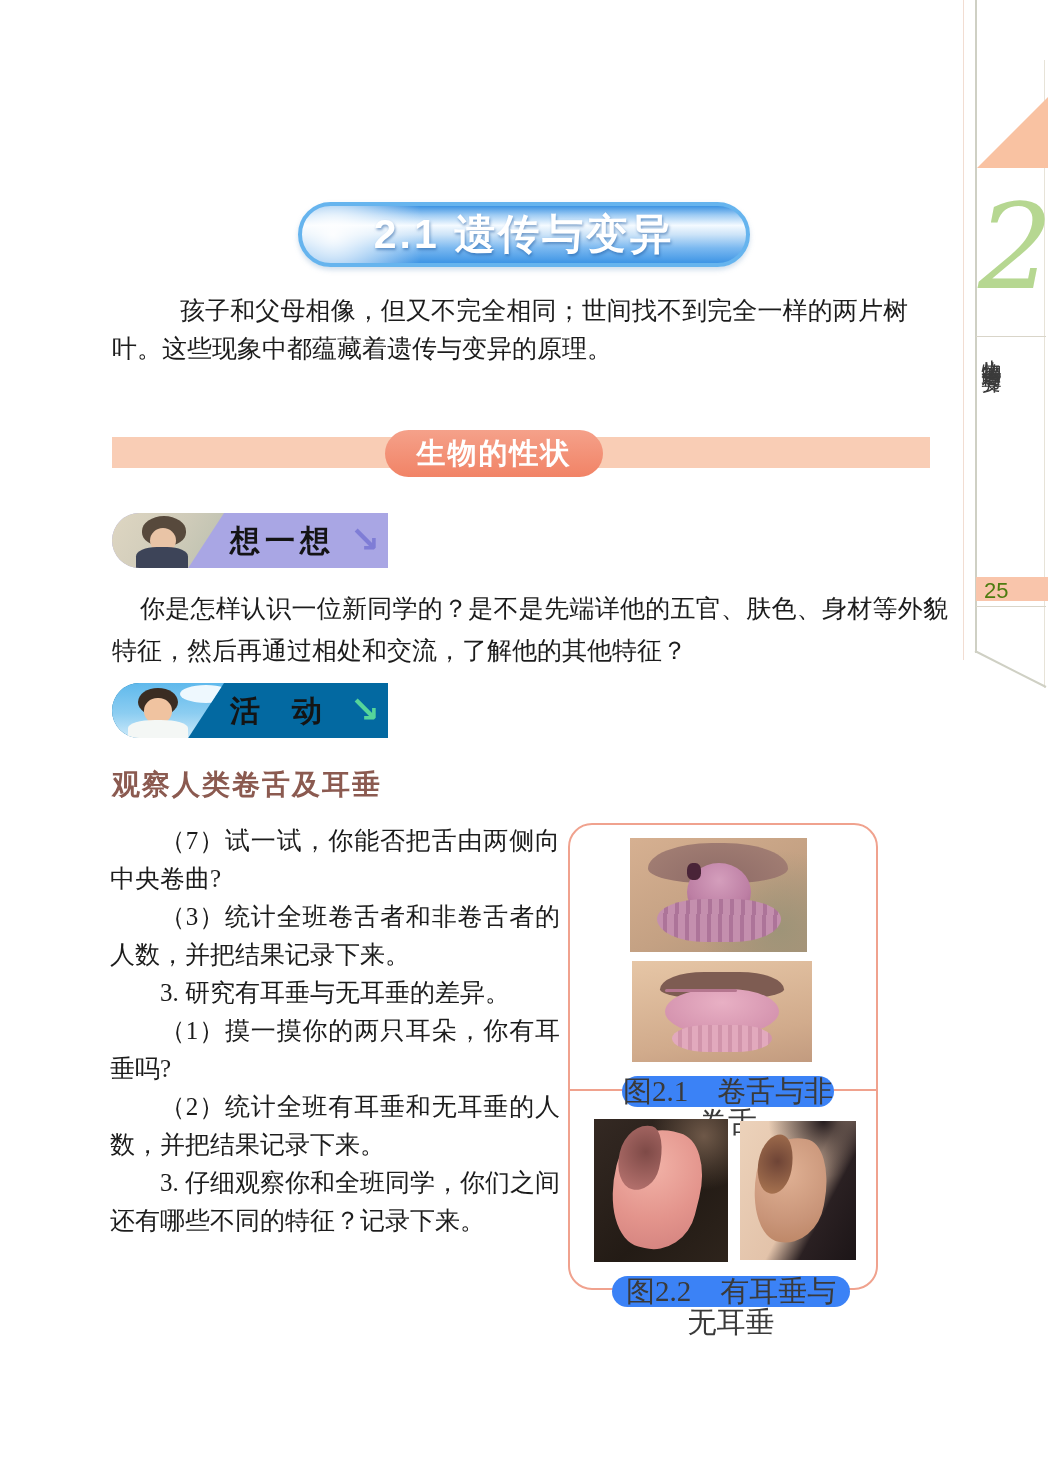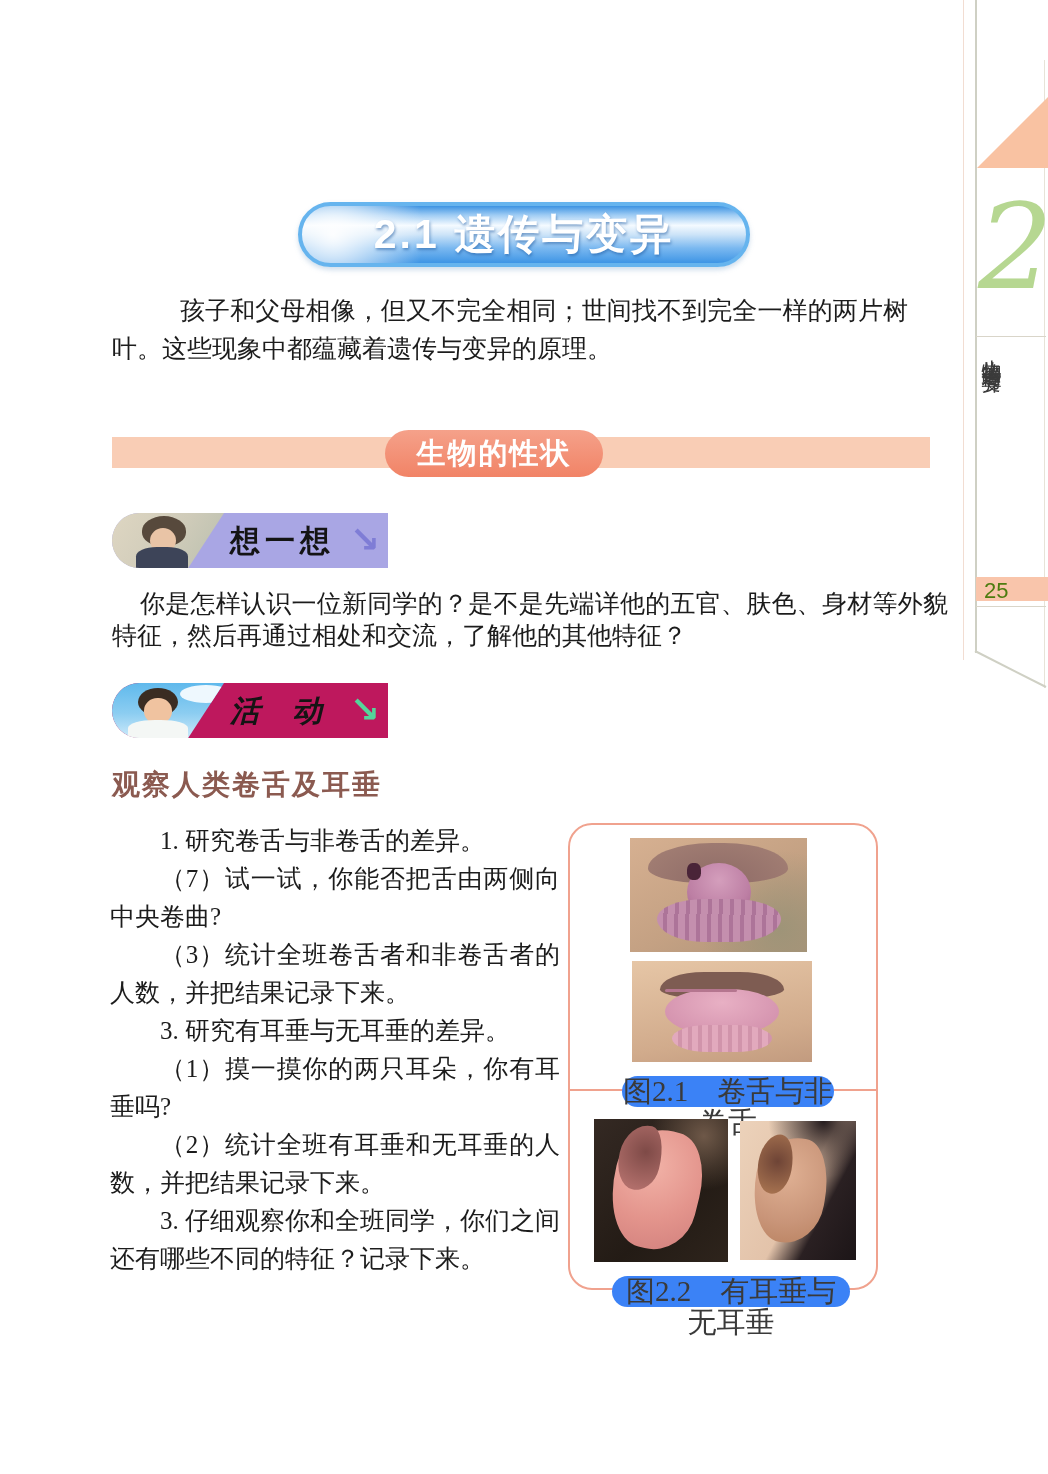--- a/index.html
+++ b/index.html
@@ -15,34 +15,34 @@
       linear-gradient(180deg,#3d93e2 0%,#9fccf4 16%,#f4faff 34%,#cde4f8 50%,#7ab8f0 74%,#3e95e5 100%);
     display:flex;align-items:center;justify-content:center;
     box-shadow:0 3px 5px rgba(120,160,200,.35);}
   .title-pill span{font-family:"Liberation Sans","DejaVu Sans",sans-serif;font-weight:bold;
     font-size:41px;color:#ffffff;letter-spacing:3px;text-shadow:1px 2px 3px rgba(30,90,160,.55);}
 
   
   .intro{position:absolute;left:112px;top:292px;width:796px;margin:0;
     font-size:25px;line-height:38px;text-indent:68px;text-align:justify;}
   .ttext{position:absolute;left:112px;top:588px;width:836px;margin:0;
-    font-size:25px;line-height:32px;text-indent:28px;text-align:justify;}
+    font-size:25px;line-height:42px;text-indent:28px;text-align:justify;}
 
   
   .section-bar{position:absolute;left:112px;top:437px;width:818px;height:31px;background:#f9cdb5;}
   .section-pill{position:absolute;left:385px;top:430px;width:218px;height:47px;border-radius:24px;
     background:linear-gradient(180deg,#f5a18a 0%,#f18366 100%);
     display:flex;align-items:center;justify-content:center;}
   .section-pill span{font-family:"Liberation Sans","DejaVu Sans",sans-serif;font-weight:bold;
     font-size:29px;color:#ffffff;letter-spacing:2px;}
 
   
   .banner{position:absolute;left:112px;width:276px;height:55px;border-radius:28px 0 0 28px;overflow:hidden;}
   .banner.think{top:513px;background:#a9a6e4;}
-  .banner.act{top:683px;background:#be185d;font-style:italic;}
+  .banner.act{top:683px;background:#0369a1;}
   .bphoto{position:absolute;left:0;top:0;width:112px;height:100%;
     clip-path:polygon(0 0,100% 0,68% 100%,0 100%);}
   .bphoto>div{position:absolute;}
   .girl{background:linear-gradient(120deg,#ded6c2 0%,#cfcbb9 55%,#b9bfae 100%);}
   .g-hair{left:30px;top:3px;width:44px;height:30px;background:#57493c;border-radius:50% 50% 45% 45%;}
   .g-face{left:38px;top:15px;width:26px;height:25px;background:#e9c4a6;border-radius:50%;}
   .g-body{left:24px;top:34px;width:52px;height:24px;background:#3d4458;border-radius:40% 40% 0 0;}
   .boy{background:linear-gradient(180deg,#5fb9ec 0%,#8ccdf1 55%,#cdeafa 100%);}
   .b-cloud{right:-8px;top:2px;width:52px;height:18px;background:#eef8fe;border-radius:50%;}
   .b-hair{left:26px;top:5px;width:40px;height:28px;background:#3a2c22;border-radius:50%;}
@@ -171,21 +171,20 @@
       <div class="b-hair"></div>
       <div class="b-face"></div>
       <div class="b-shirt"></div>
     </div>
     <span class="blabel">活　动</span>
     <span class="barrow green">↘</span>
   </div>
 
   <div class="act-heading">观察人类卷舌及耳垂</div>
   <div class="steps">
-      <p>1. 研究卷舌与非卷舌的差异。</p>
       <p>（7）试一试，你能否把舌由两侧向中央卷曲?</p>
       <p>（3）统计全班卷舌者和非卷舌者的人数，并把结果记录下来。</p>
       <p>3. 研究有耳垂与无耳垂的差异。</p>
       <p>（1）摸一摸你的两只耳朵，你有耳垂吗?</p>
       <p>（2）统计全班有耳垂和无耳垂的人数，并把结果记录下来。</p>
       <p>3. 仔细观察你和全班同学，你们之间还有哪些不同的特征？记录下来。</p>
     </div>
 
   <div class="figbox"></div>
 

